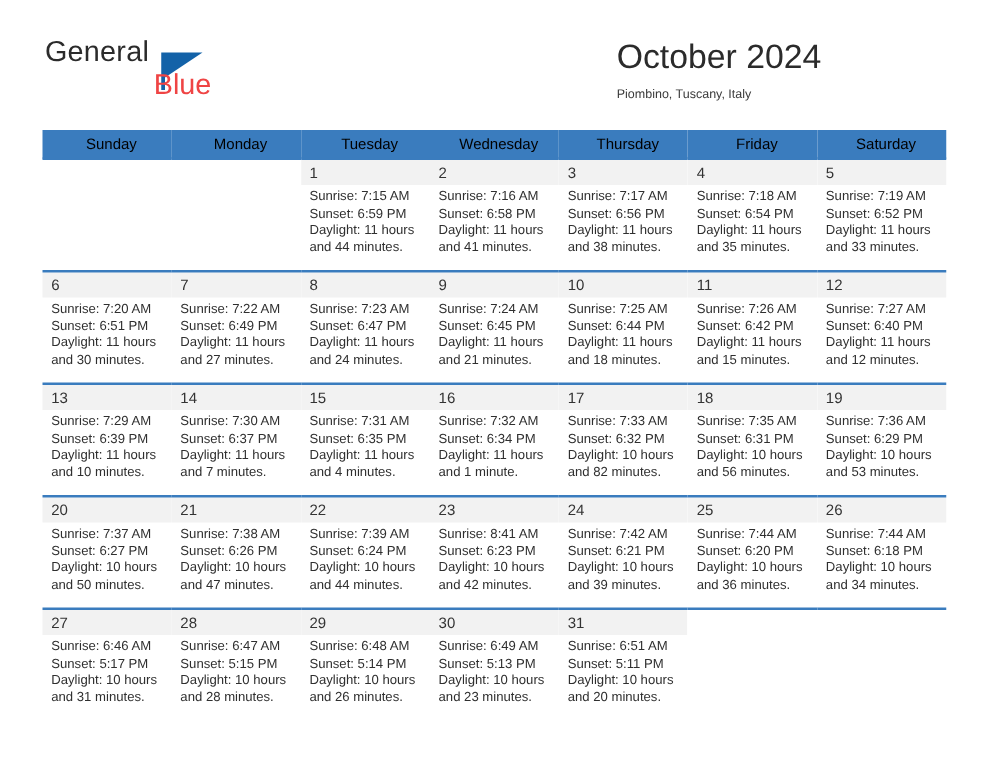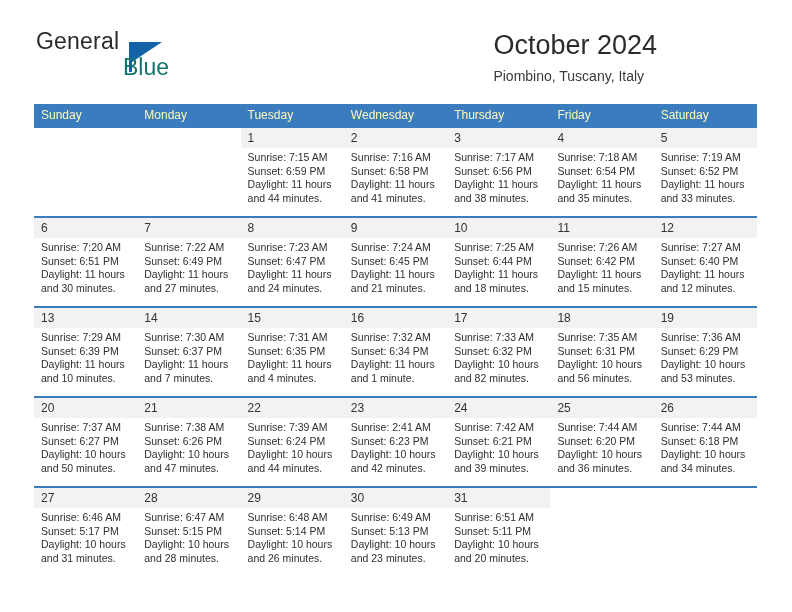--- a/index.html
+++ b/index.html
@@ -62,40 +62,40 @@
     top: 14px;
     width: 3px;
     height: 30px;
     background: #1362a8;
   }
   .brand-blue {
     position: absolute;
     left: 89px;
     top: 26px;
     font-size: 23px;
-    color: #0f766e;
+    color: #ef4444;
     line-height: 26px;
     white-space: nowrap;
   }
 
   .title-wrap {
     position: absolute;
     right: 0;
     top: 0;
   }
   .cal-title {
     font-size: 27px;
     color: #2b2b2b;
     line-height: 34px;
     white-space: nowrap;
     font-weight: normal;
   }
   .cal-subtitle {
     margin-top: 5px;
-    font-size: 14px;
+    font-size: 10px;
     color: #3a3a3a;
     line-height: 18px;
     white-space: nowrap;
   }
 
   
   .calendar {
     position: absolute;
     left: 34px;
     top: 104px;
@@ -103,24 +103,24 @@
   }
   table.cal {
     border-collapse: collapse;
     table-layout: fixed;
     width: 723px;
   }
   table.cal col { width: 103.28px; }
 
   thead th {
     background: #3a7cbe;
-    color: #fef9c3;
+    color: #000000;
     font-size: 12px;
     font-weight: normal;
-    text-align: left;
+    text-align: center;
     padding: 4px 0 4px 7px;
     height: 14px;
     line-height: 14px;
   }
 
   td.day {
     vertical-align: top;
     border-top: 2px solid #3a7cbe;
     padding: 0;
     height: 88px;
@@ -378,21 +378,21 @@
               <div class="daynum">22</div>
               <div class="info">
                 <div>Sunrise: 7:39 AM</div>
                 <div>Sunset: 6:24 PM</div>
                 <div class="wrap2">Daylight: 10 hours and 44 minutes.</div>
               </div>
             </td>
             <td class="day">
               <div class="daynum">23</div>
               <div class="info">
-                <div>Sunrise: 2:41 AM</div>
+                <div>Sunrise: 8:41 AM</div>
                 <div>Sunset: 6:23 PM</div>
                 <div class="wrap2">Daylight: 10 hours and 42 minutes.</div>
               </div>
             </td>
             <td class="day">
               <div class="daynum">24</div>
               <div class="info">
                 <div>Sunrise: 7:42 AM</div>
                 <div>Sunset: 6:21 PM</div>
                 <div class="wrap2">Daylight: 10 hours and 39 minutes.</div>

